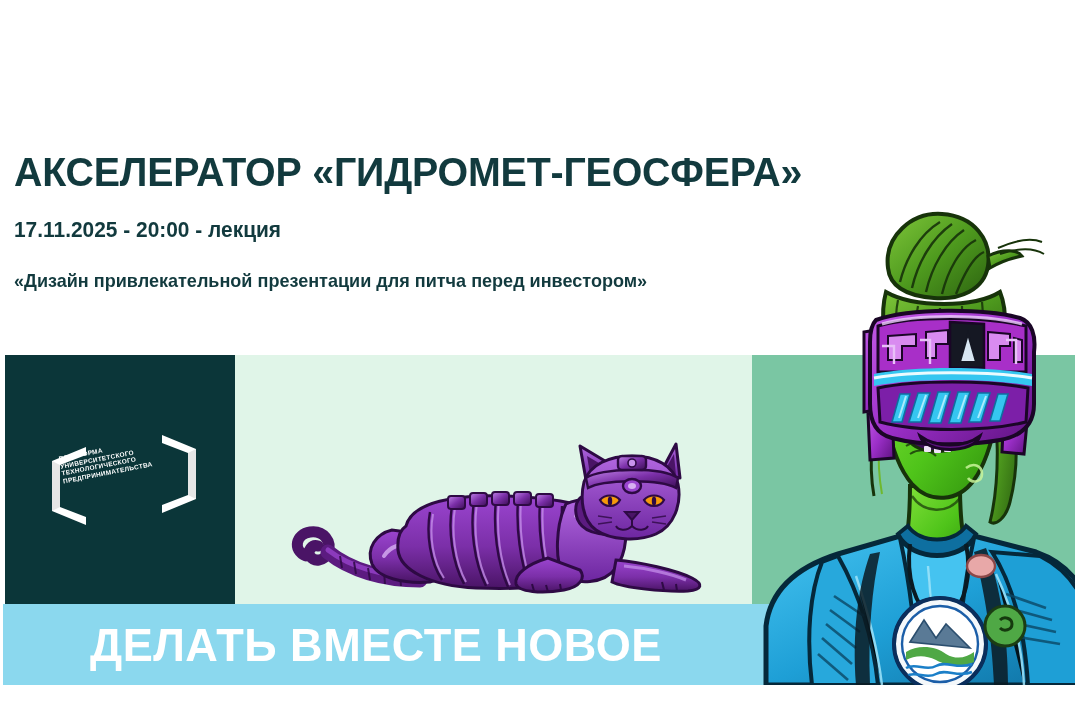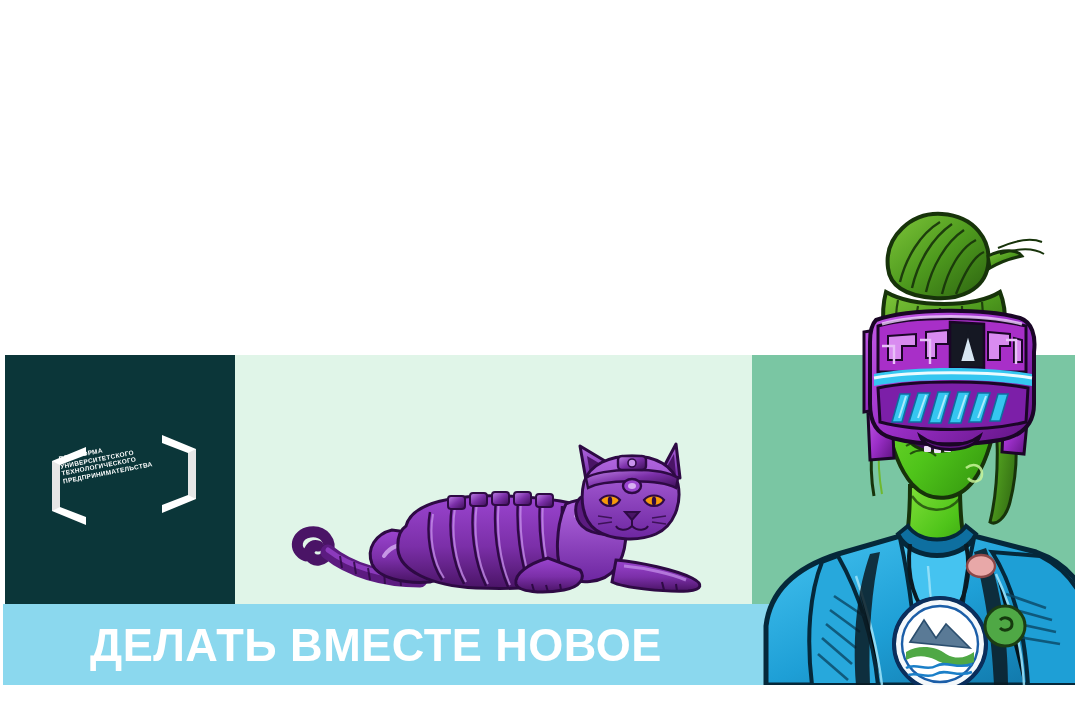--- a/index.html
+++ b/index.html
@@ -421,15 +421,20 @@
         </g>
 
         <circle cx="245" cy="430" r="20" fill="#4FA845" stroke="#1B3D14" stroke-width="3"></circle>
         <path d="M240,424 C244,420 252,422 252,428 C252,434 244,436 240,432" fill="none" stroke="#153A0E" stroke-width="3"></path>
 
         <ellipse cx="221" cy="370" rx="14" ry="11" fill="#E8A8A8" stroke="#8C4848" stroke-width="2.4"></ellipse>
       </g>
     </svg>
   </div>
 
+  <div class="heading-block">
+    <h1 class="title">АКСЕЛЕРАТОР «ГИДРОМЕТ-ГЕОСФЕРА»</h1>
+    <p class="subtitle">17.11.2025 - 20:00 - лекция</p>
+    <p class="tagline">«Дизайн привлекательной презентации для питча перед инвестором»</p>
+  </div>
 
   <div class="white-foot"></div>
 </div>
 
 </body></html>

